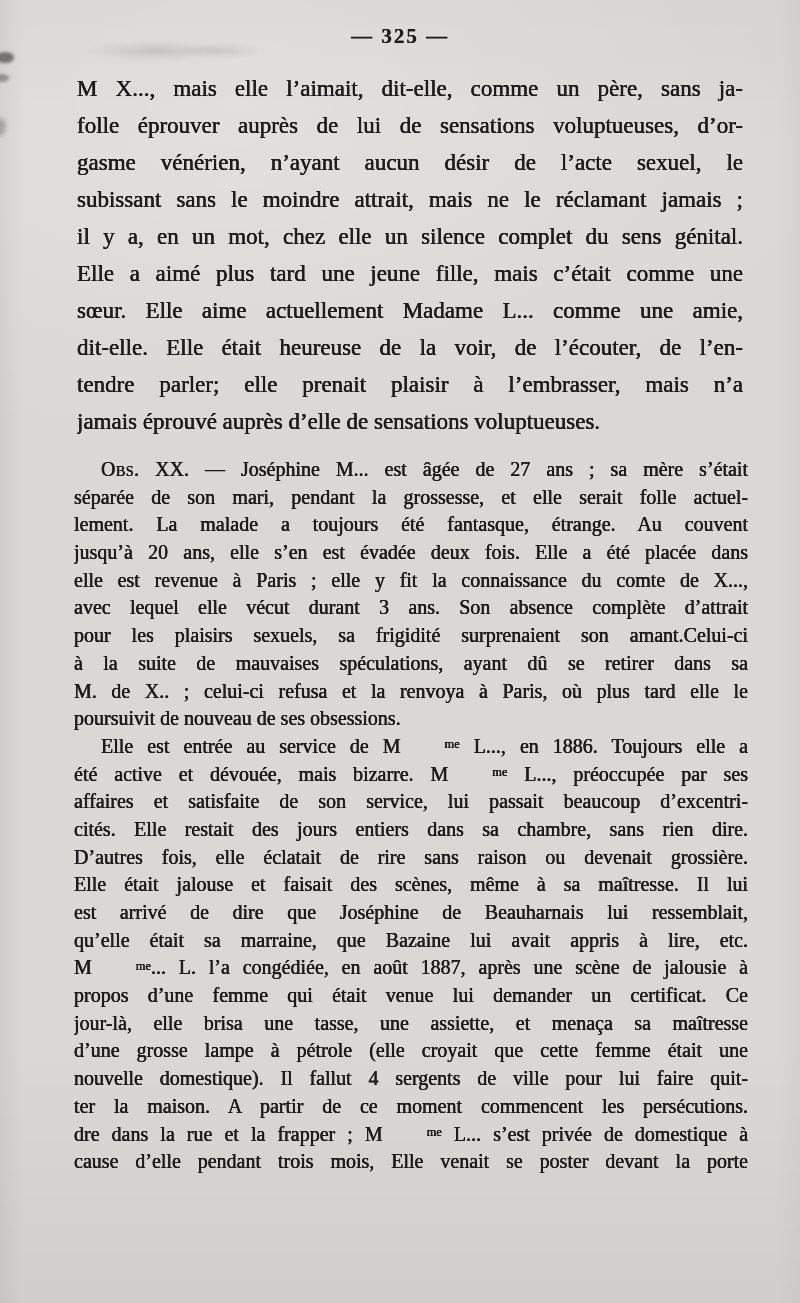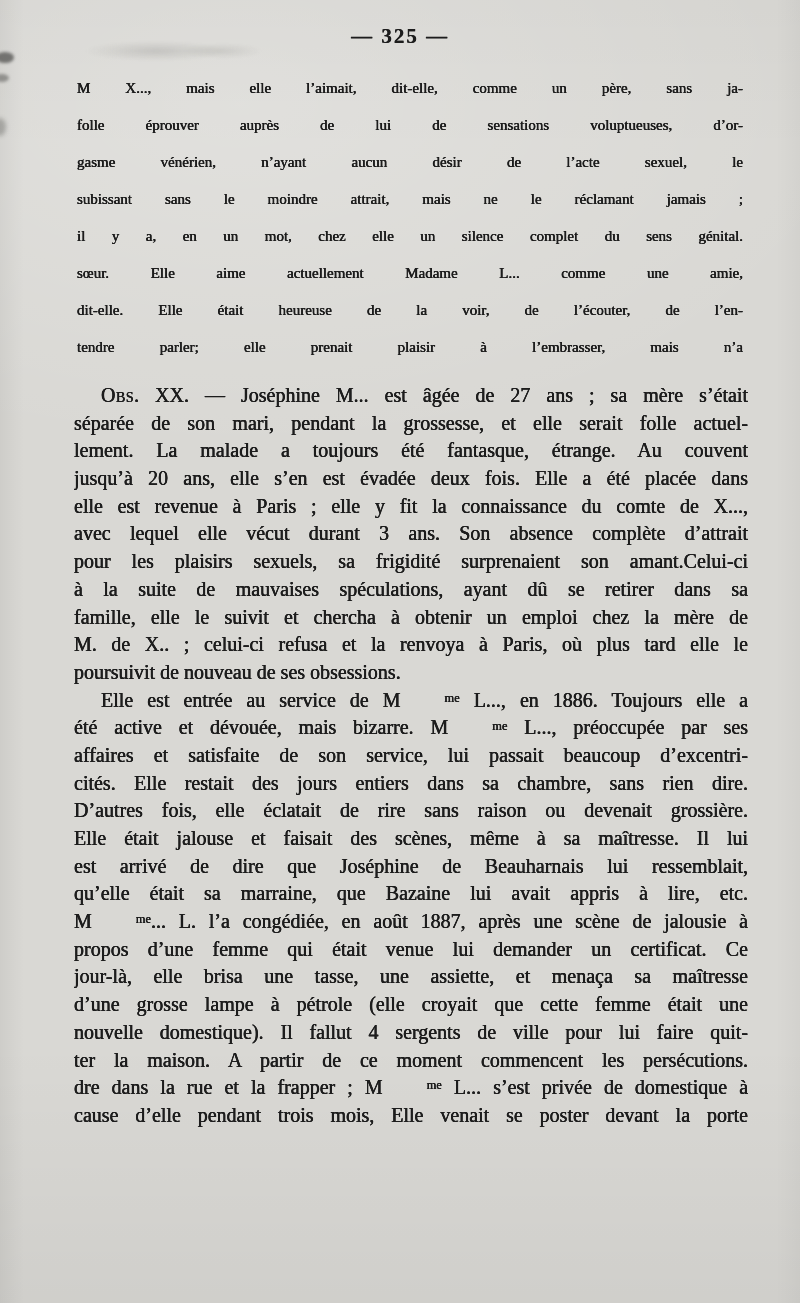--- a/index.html
+++ b/index.html
@@ -31,21 +31,21 @@
     text-align-last:justify;
     text-justify:inter-word;
     white-space:normal;
     overflow:hidden;
   }
   .para .line.last{ text-align-last:left; }
   .para .line.indent{ padding-left:27px; }
   .main-para{
     margin:21px 0 0 77px;
     width:666px;
-    font-size:15px;
+    font-size:23px;
   }
   .main-para .line{ height:37px; line-height:37px; }
   .obs-para{
     margin:16px 0 0 74px;
     width:674px;
     font-size:20px;
   }
   .obs-para .line{ height:27.7px; line-height:27.7px; }
   sup{
     font-size:0.62em;
@@ -77,35 +77,36 @@
 <div class="smudge edge-mark-3"></div>
 
 <div class="page-header">— 325 —</div>
 
 <div class="para main-para">
     <div class="line">M X..., mais elle l’aimait, dit-elle, comme un père, sans ja-</div>
     <div class="line">folle éprouver auprès de lui de sensations voluptueuses, d’or-</div>
     <div class="line">gasme vénérien, n’ayant aucun désir de l’acte sexuel, le</div>
     <div class="line">subissant sans le moindre attrait, mais ne le réclamant jamais ;</div>
     <div class="line">il y a, en un mot, chez elle un silence complet du sens génital.</div>
+    <div class="line">Elle a aimé plus tard une jeune fille, mais c’était comme une</div>
     <div class="line">sœur. Elle aime actuellement Madame L... comme une amie,</div>
     <div class="line">dit-elle. Elle était heureuse de la voir, de l’écouter, de l’en-</div>
     <div class="line">tendre parler; elle prenait plaisir à l’embrasser, mais n’a</div>
+    <div class="line last">jamais éprouvé auprès d’elle de sensations voluptueuses.</div>
   </div>
 
 <div class="para obs-para">
     <div class="line indent"><span class="sc">Obs</span>. XX. — Joséphine M... est âgée de 27 ans ; sa mère s’était</div>
     <div class="line">séparée de son mari, pendant la grossesse, et elle serait folle actuel-</div>
     <div class="line">lement.  La malade a toujours  été fantasque, étrange. Au couvent</div>
     <div class="line">jusqu’à 20 ans, elle s’en est évadée deux fois. Elle a été placée dans</div>
     <div class="line">elle est revenue à Paris ; elle y fit la connaissance du comte de X...,</div>
     <div class="line">avec lequel elle vécut durant 3 ans. Son absence complète d’attrait</div>
     <div class="line">pour les plaisirs sexuels, sa frigidité surprenaient son amant.Celui-ci</div>
     <div class="line">à la suite de mauvaises spéculations, ayant dû se retirer dans sa</div>
-    <div class="line">famille, elle le suivit et chercha à obtenir un emploi chez la mère de</div>
     <div class="line">M. de X.. ; celui-ci refusa et la renvoya à Paris, où plus tard elle le</div>
     <div class="line last">poursuivit de nouveau de ses obsessions.</div>
     <div class="line indent">Elle est entrée au service de M<sup>me</sup> L..., en 1886. Toujours elle a</div>
     <div class="line">été active et dévouée, mais bizarre. M<sup>me</sup> L..., préoccupée par ses</div>
     <div class="line">affaires et satisfaite de son service, lui passait beaucoup d’excentri-</div>
     <div class="line">cités. Elle restait des jours entiers dans sa chambre, sans rien dire.</div>
     <div class="line">D’autres fois, elle éclatait de rire sans raison ou devenait grossière.</div>
     <div class="line">Elle était jalouse et faisait des scènes, même à sa maîtresse. Il lui</div>
     <div class="line">est arrivé de dire que Joséphine de Beauharnais lui ressemblait,</div>
     <div class="line">qu’elle était sa marraine, que Bazaine lui avait appris à lire, etc.</div>

